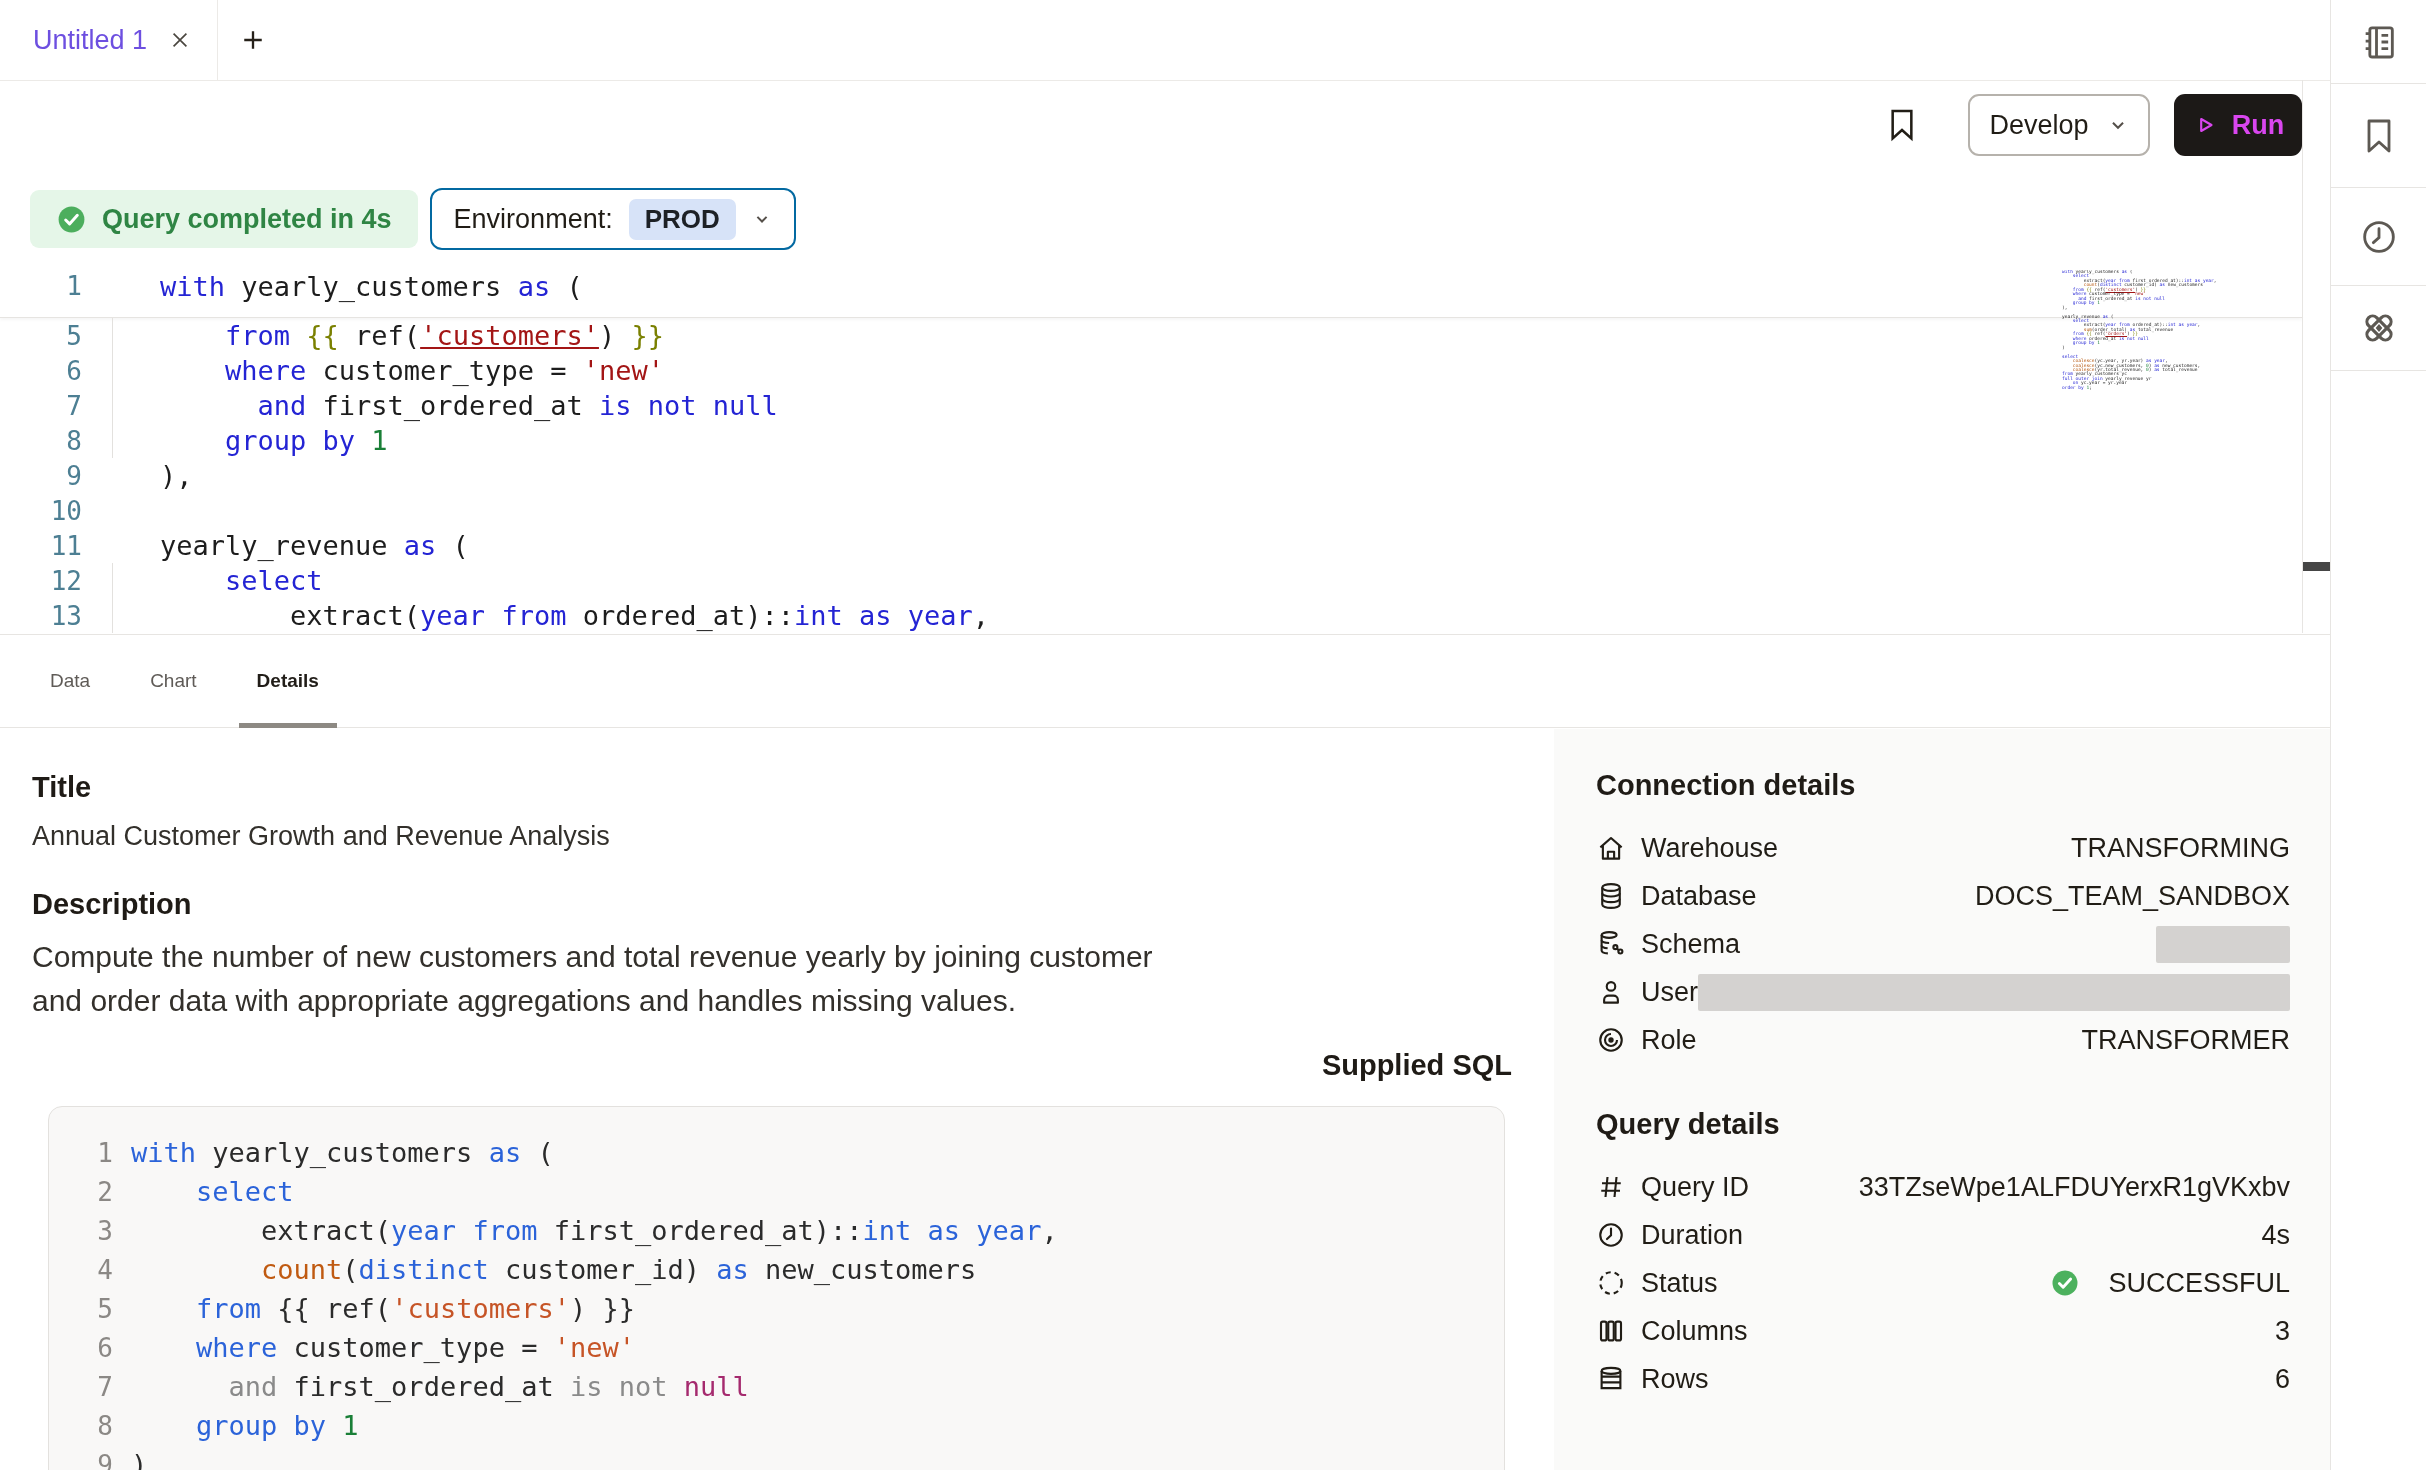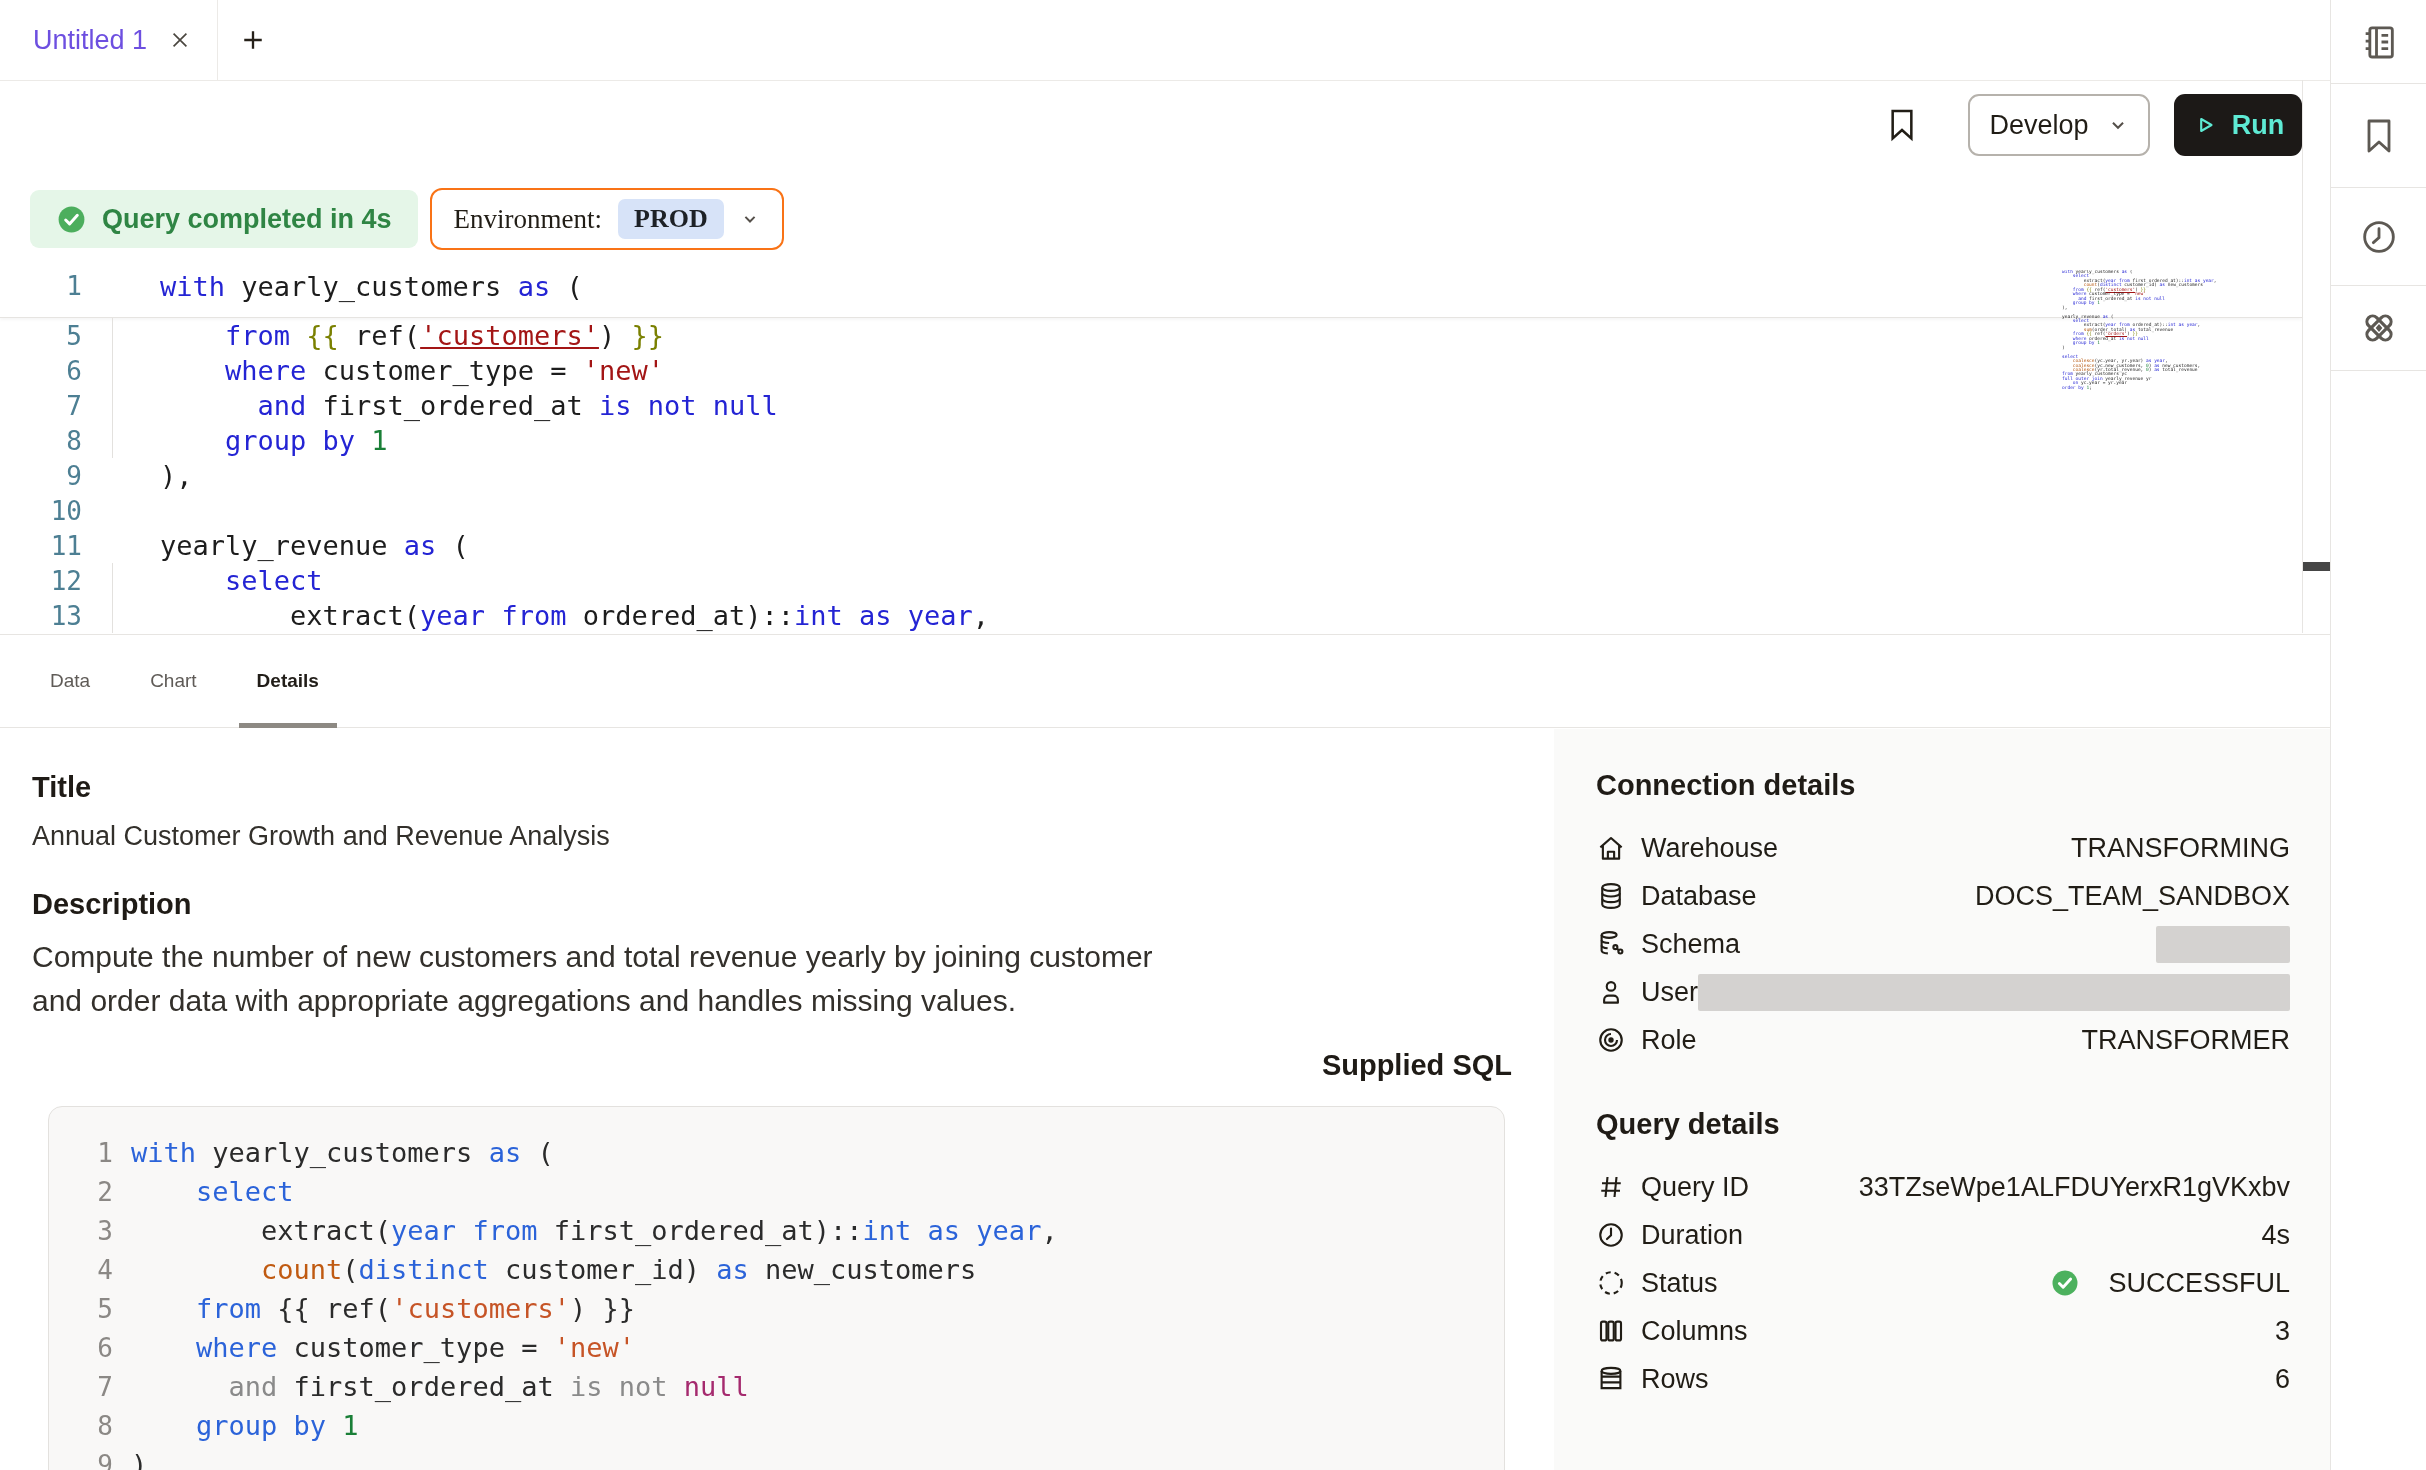--- a/index.html
+++ b/index.html
@@ -30,27 +30,27 @@
   .file-tab-label{color:#6d4fe0;font-size:27px;}
   .tab-close{color:#4a463f;}
   .newtab{margin-left:21px;color:#262119;cursor:pointer;}
 
   
   .toolbar{position:absolute;right:28px;top:92px;height:66px;display:flex;align-items:center;gap:0;}
   .bm-btn{color:#211d16;margin-right:50px;cursor:pointer;}
   .btn{display:flex;align-items:center;justify-content:center;height:62px;border-radius:11px;font-size:27px;box-sizing:border-box;cursor:pointer;}
   .btn-develop{width:182px;border:2px solid #b6b2ac;background:#fff;color:#211d16;gap:18px;margin-right:24px;}
   .btn-develop .chev{color:#55504a;}
-  .btn-run{width:128px;background:#1c1917;color:#5eead4;gap:14px;font-weight:600;}
+  .btn-run{width:128px;background:#1c1917;color:#d946ef;gap:14px;font-weight:600;}
 
   
   .statusrow{position:absolute;left:30px;top:188px;height:62px;display:flex;align-items:center;gap:12px;}
   .status-badge{display:flex;align-items:center;gap:15px;height:58px;padding:0 26px;background:#e5f6e8;border-radius:9px;}
   .status-badge-text{color:#2f8544;font-size:27px;font-weight:700;}
-  .env-box{display:flex;align-items:center;gap:16px;height:62px;padding:0 22px;border:2px solid #f97316;border-radius:12px;background:#fff;cursor:pointer;box-sizing:border-box;font-family:Liberation Serif, serif;}
+  .env-box{display:flex;align-items:center;gap:16px;height:62px;padding:0 22px;border:2px solid #0369a1;border-radius:12px;background:#fff;cursor:pointer;box-sizing:border-box;}
   .env-label{font-size:27px;color:#211d16;}
   .env-pill{background:#d7e3f8;border-radius:7px;padding:5px 16px;font-size:26px;font-weight:600;color:#1d2126;}
   .env-box .chev{color:#55504a;}
 
   
   .editor{position:absolute;left:0;top:255px;width:2302px;height:378px;overflow:hidden;}
   .ed-row{display:flex;align-items:center;height:35px;position:relative;}
   .ed-row.sticky{height:62px;border-bottom:1px solid #e6e4e1;box-shadow:0 2px 3px rgba(0,0,0,0.04);}
   .ed-gutter{width:82px;text-align:right;font-size:26px;color:#4d7f93;flex:none;}
   .ed-code{padding-left:78px;font-size:27px;white-space:pre;}

